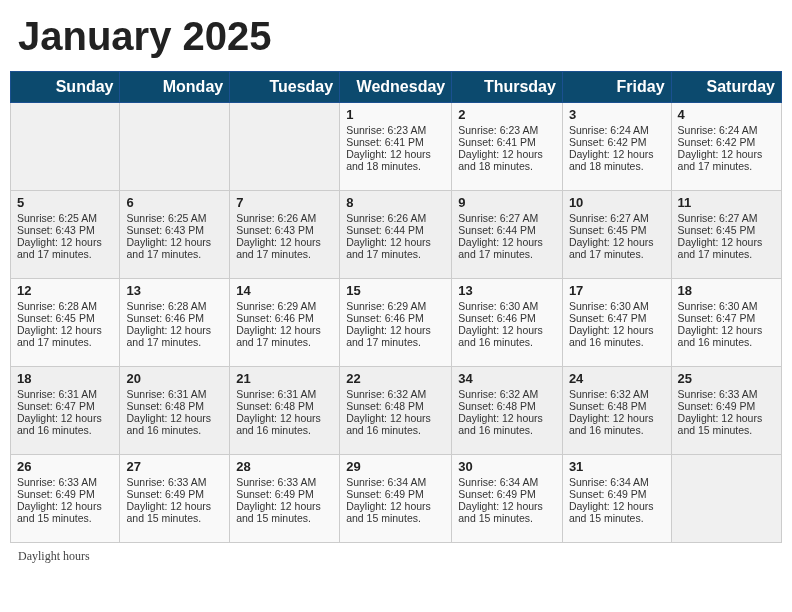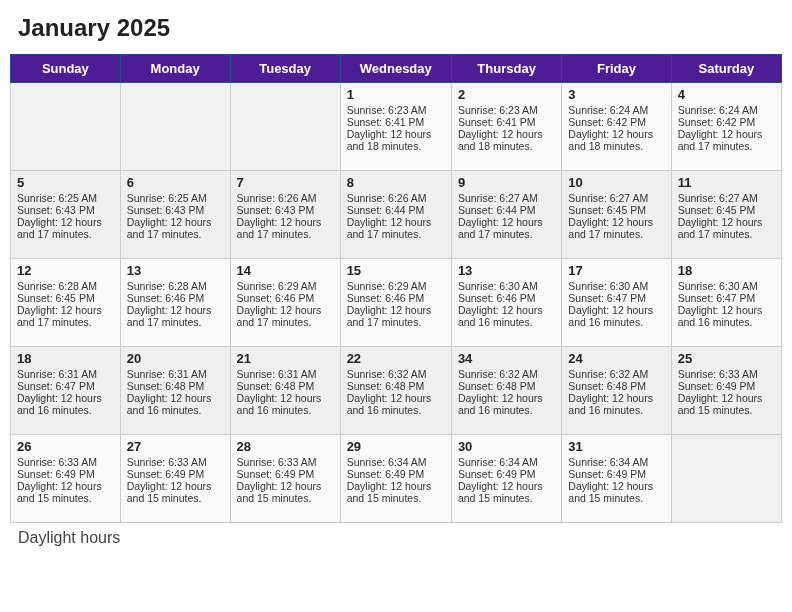--- a/index.html
+++ b/index.html
@@ -19,40 +19,40 @@
     }
     .logo {
       display: flex;
       align-items: flex-end;
       gap: 2px;
     }
     .title-block {
       text-align: right;
     }
     .title-block h1 {
-      font-size: 24px;
+      font-size: 40px;
       font-weight: bold;
       color: #222;
     }
     .title-block h2 {
       font-size: 16px;
       font-weight: normal;
       color: #444;
     }
     .calendar {
       width: 100%;
       border-collapse: collapse;
       border: 1px solid #ccc;
     }
     .calendar th {
-      background-color: #4c1d95;
+      background-color: #0c4a6e;
       color: #fff;
-      text-align: center;
+      text-align: right;
       padding: 6px 6px;
-      font-size: 13px;
+      font-size: 16px;
       font-weight: bold;
       border: 1px solid #1a5090;
     }
     .calendar td {
       border: 1px solid #ccc;
       vertical-align: top;
       padding: 4px 6px;
       width: 113px;
       height: 88px;
       background: #fff;
@@ -70,23 +70,24 @@
       font-weight: bold;
       color: #222;
       display: block;
       margin-bottom: 2px;
     }
     .empty {
       background: #f0f0f0 !important;
     }
     .footer {
       margin-top: 6px;
-      font-size: 16px;
+      font-size: 12px;
       color: #444;
       padding: 0 8px;
+      font-family: Liberation Serif, serif;
     }
   </style>
 </head>
 <body>
 
 <div class="header">
   <div class="title-block">
     <h1>January 2025</h1>
   </div>
 </div>

